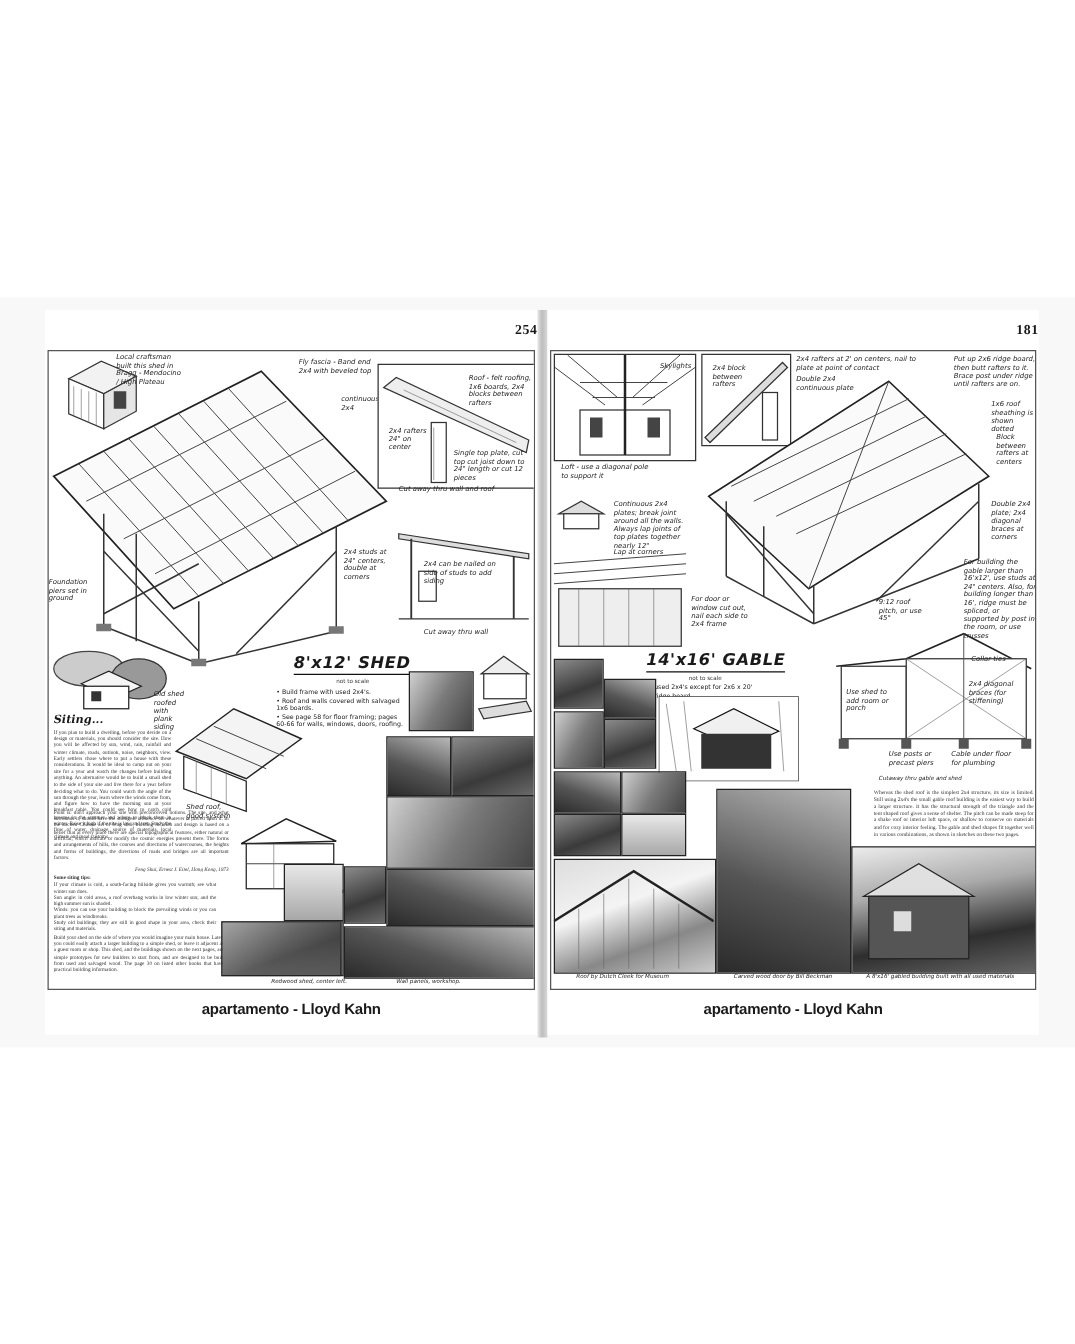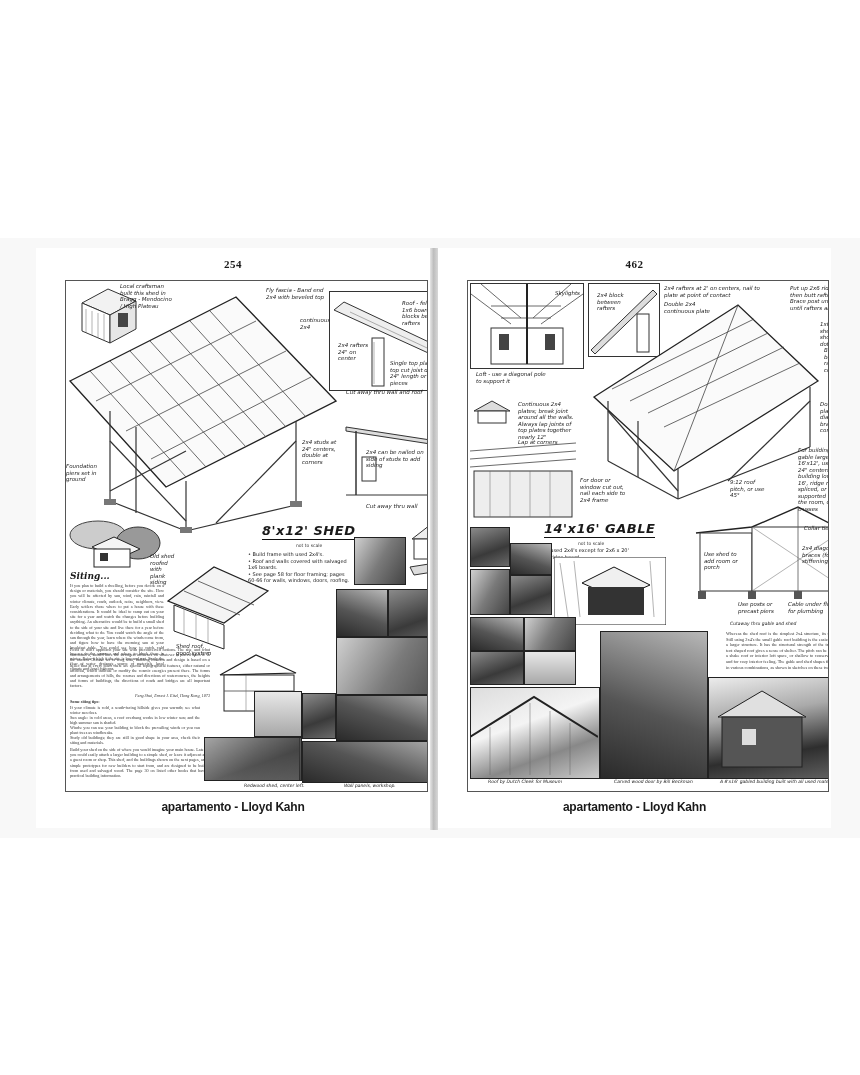--- a/index.html
+++ b/index.html
@@ -15,26 +15,26 @@
   .page {
     position: absolute; top: 248px; height: 580px; background: #ffffff;
   }
   .page.left { left: 36px; width: 394px; }
   .page.right { left: 438px; width: 393px; }
   .gutter {
     position: absolute; left: 430px; top: 248px; width: 8px; height: 582px;
     background: linear-gradient(to right, #e6e6e6, #bdbdbd 45%, #d8d8d8);
   }
   .page-num {
-    position: absolute; top: 10px; left: 0; right: 0; text-align: center;
+    position: absolute; top: 10px; left: 0; right: 0; text-align: right;
     font-size: 11px; font-weight: bold; letter-spacing: 0.5px;
   }
   .frame {
     position: absolute; left: 2px; right: 2px; top: 32px; height: 510px;
-    border: 1px solid #555; background: #fff; overflow: hidden; margin-left: 27px;
+    border: 1px solid #555; background: #fff; overflow: hidden;
   }
   .footer {
     position: absolute; bottom: 14px; left: 0; right: 0; text-align: center;
     font-family: "Liberation Sans", sans-serif; font-weight: bold; font-size: 12px;
     letter-spacing: -0.2px;
   }
   .box { position: absolute; border: 1px solid #333; background: #fff; }
   .photo { position: absolute; border: 1px solid #222; }
   .dark1 { background: linear-gradient(160deg, #8a8a8a, #3a3a3a 60%, #6a6a6a); }
   .dark2 { background: linear-gradient(200deg, #b8b8b8, #555 55%, #2a2a2a); }
@@ -228,21 +228,21 @@
     <div class="caption" style="left:178px;top:502px;">Redwood shed, center left.</div>
     <div class="caption" style="left:278px;top:502px;">Wall panels, workshop.</div>
   </div>
 
   <div class="footer">apartamento - Lloyd Kahn</div>
 </div>
 
 <div class="gutter"></div>
 
 <div class="page right">
-  <div class="page-num">462</div>
+  <div class="page-num">181</div>
 
   <div class="frame">
 
     <div class="box" style="left:2px;top:2px;width:112px;height:84px;">
       <svg style="left:0;top:0" width="112" height="84" viewBox="0 0 112 84">
         <g class="hatch">
           <line x1="0" y1="10" x2="40" y2="40"></line>
             <line x1="10" y1="0" x2="50" y2="34"></line>
           <line x1="112" y1="10" x2="70" y2="40"></line>
             <line x1="100" y1="0" x2="62" y2="34"></line>

